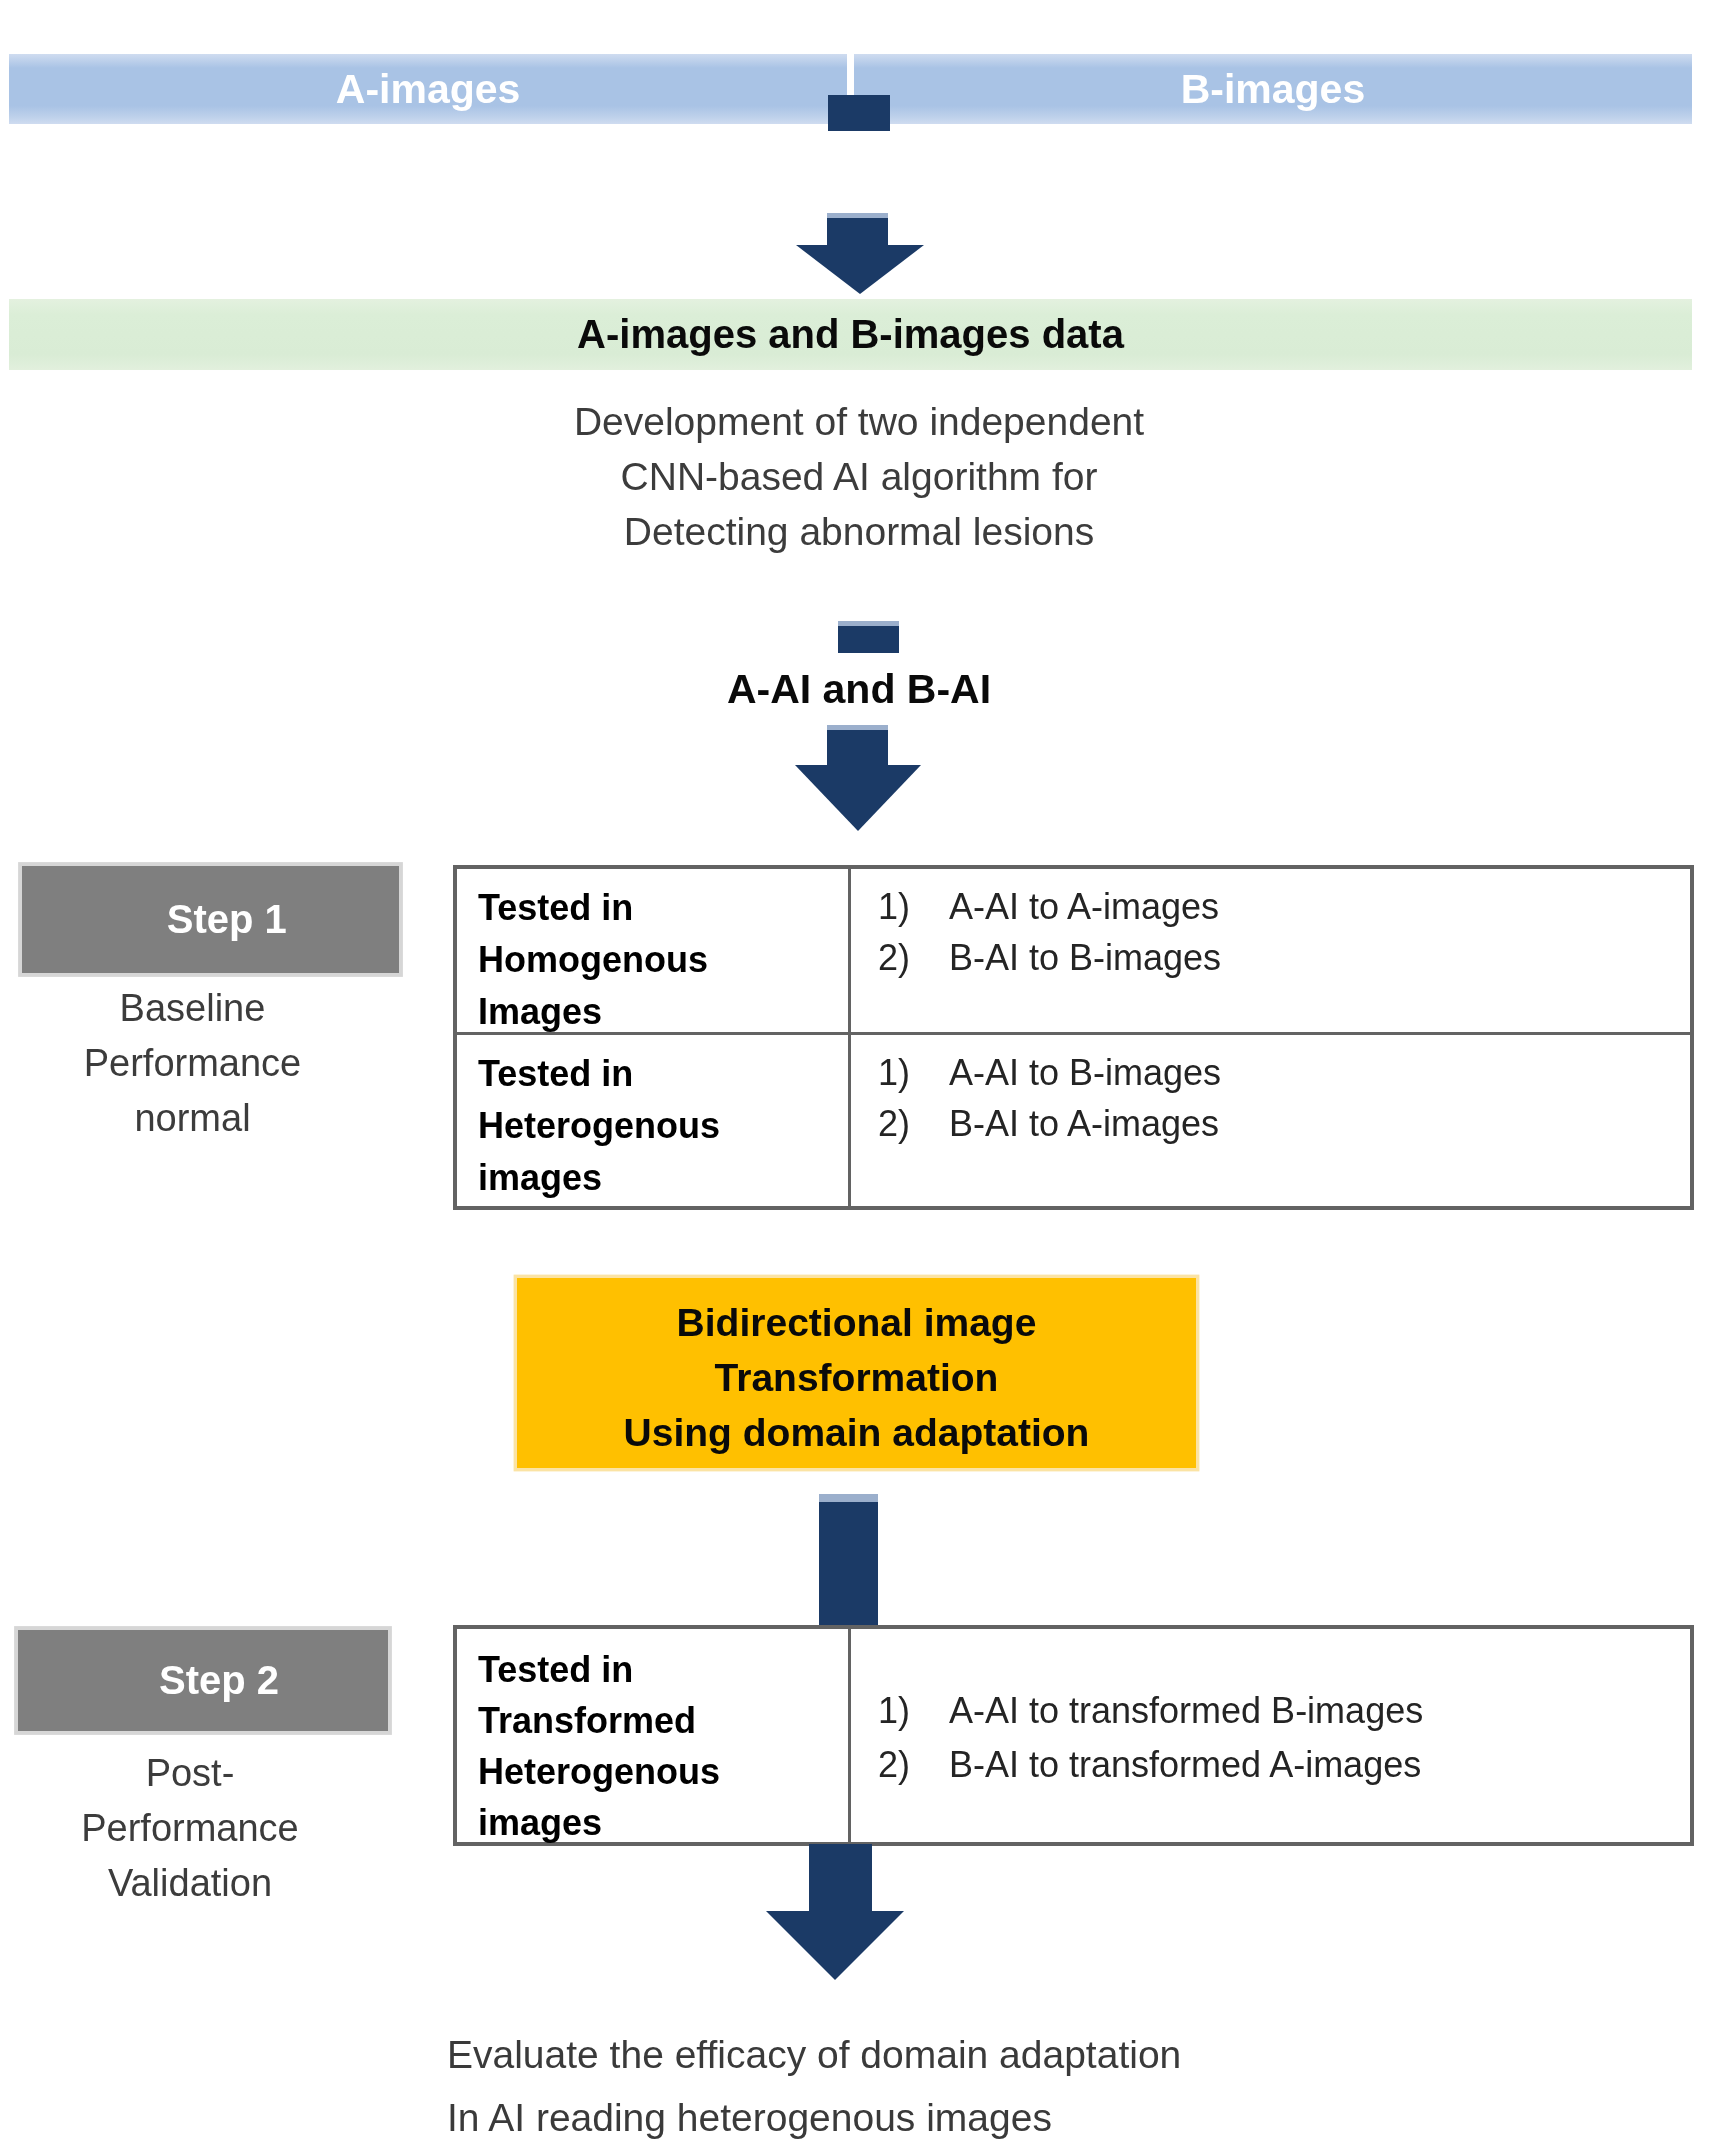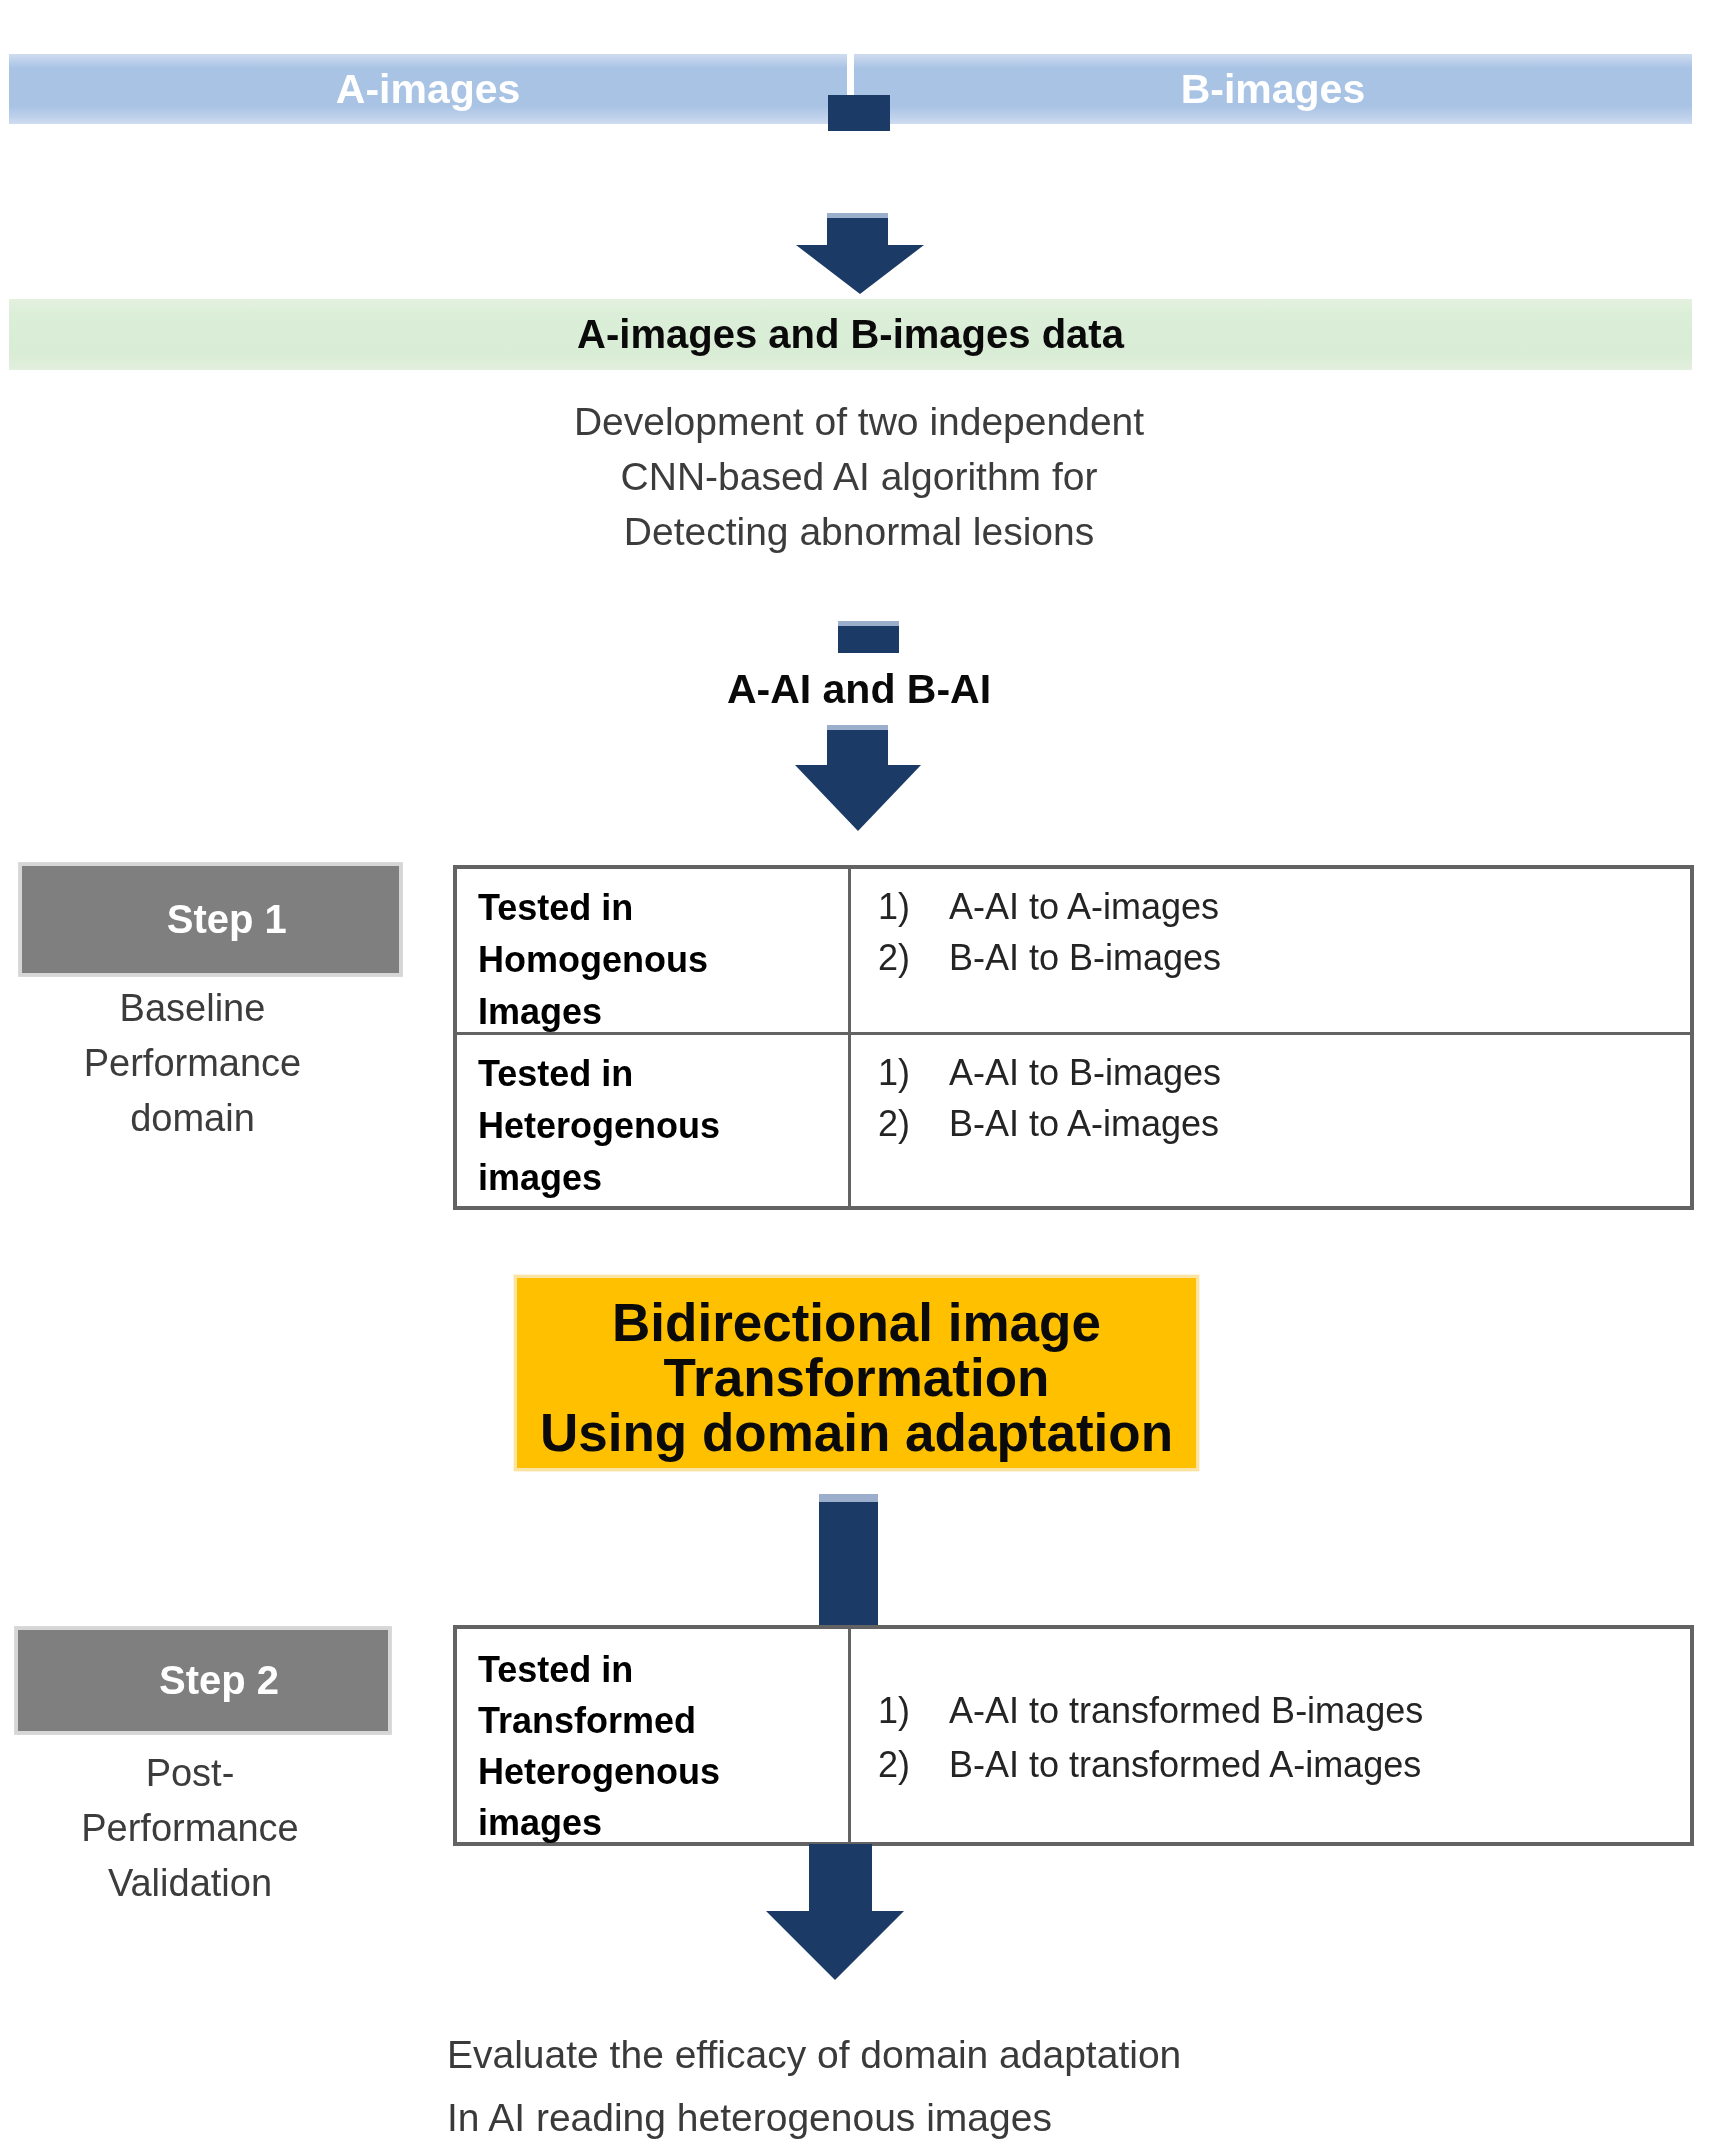--- a/index.html
+++ b/index.html
@@ -104,21 +104,21 @@
   .clist .item{display:flex;line-height:51px;}
   .t2 .clist{display:flex;flex-direction:column;justify-content:center;padding-top:0;}
   .t2 .clist .item{line-height:54px;}
   .item .num{width:71px;flex:0 0 71px;}
   .rowline{border-top:3.9px solid var(--table-border);}
   
   .orange{
     position:absolute;left:517px;top:1278px;width:679px;height:190px;
     background:var(--transform-orange);
     box-shadow:0 0 0 3.4px #fbe3a4;
-    text-align:center;font-weight:bold;font-size:53px;line-height:55px;color:#0a0a0a;
+    text-align:center;font-weight:bold;font-size:39px;line-height:55px;color:#0a0a0a;
     padding-top:17px;box-sizing:border-box;
   }
 </style>
 </head>
 <body>
 
 <div class="page">
 
   <div class="topbar">
     <div class="topbar-cell">
@@ -147,21 +147,21 @@
   <div class="label-xl ai-label">A-AI and B-AI</div>
   <div class="stem capped stem-4"></div>
   <div class="head head-2"></div>
 
   <div class="badge badge-1">
     <span>Step 1</span>
   </div>
   <div class="caption caption-1">
     <div>Baseline</div>
     <div>Performance</div>
-    <div>domain</div>
+    <div>normal</div>
   </div>
 
   <div class="s-table t1">
     <div class="cell chead">
       <div>Tested in</div>
       <div>Homogenous</div>
       <div>Images</div>
     </div>
     <div class="cell clist">
       <div class="item">

